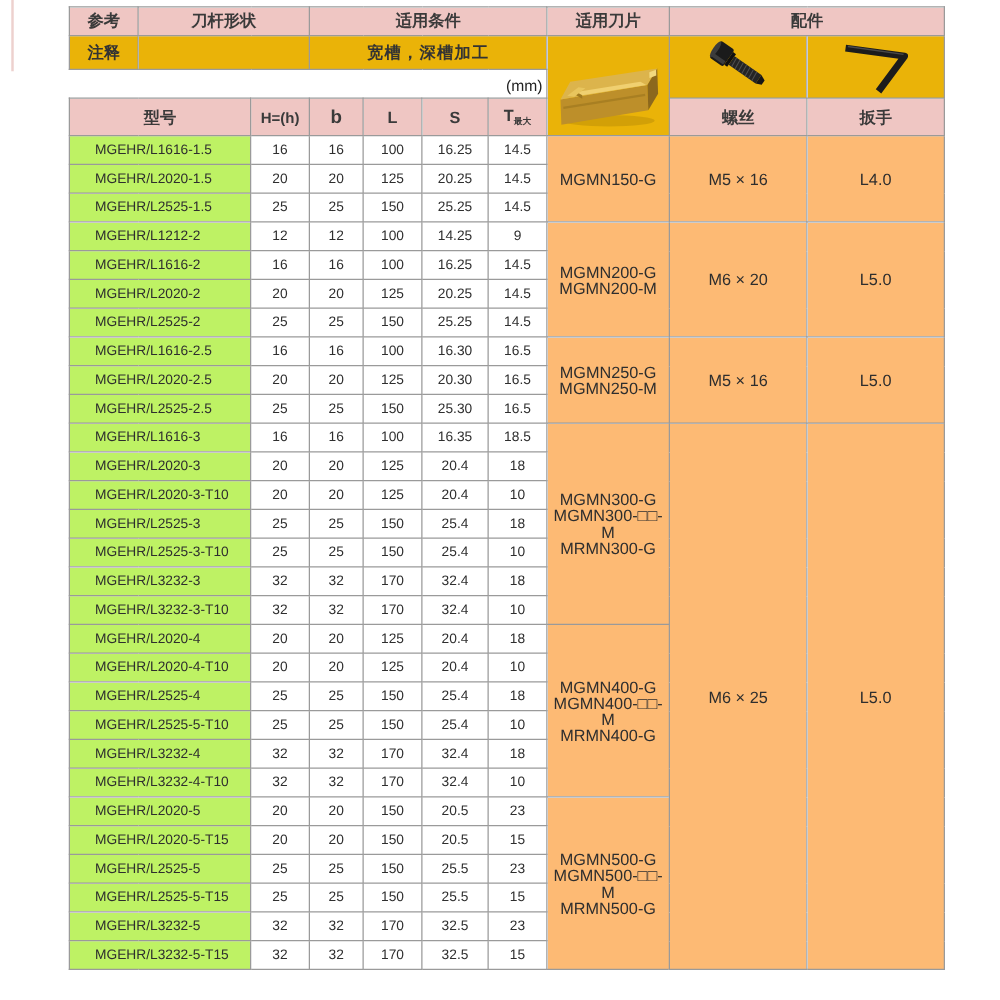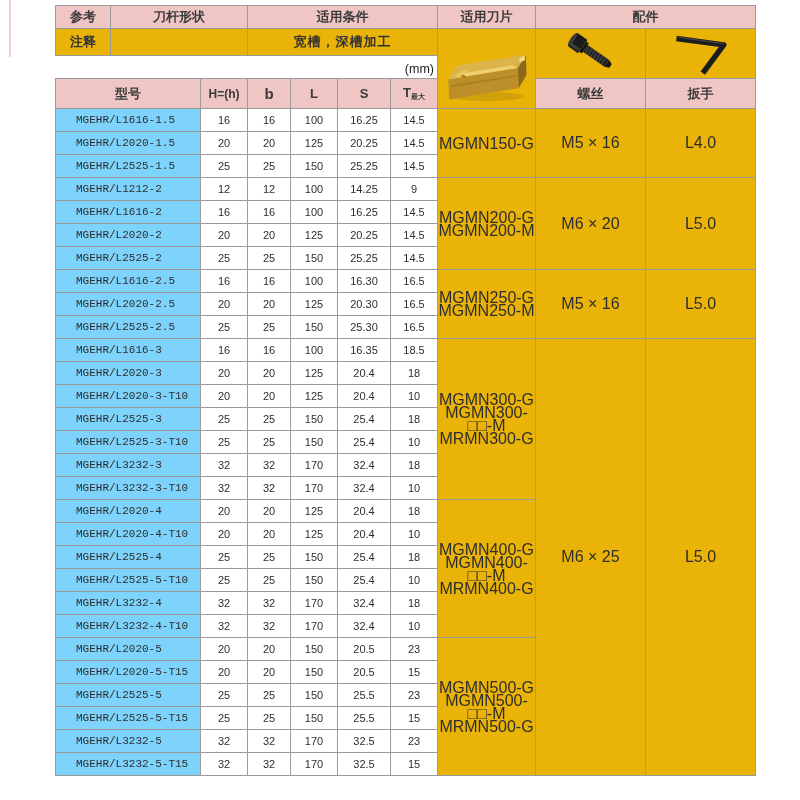--- a/index.html
+++ b/index.html
@@ -30,25 +30,25 @@
   tr.colhead td{background:#efc6c3;font-weight:bold;color:#3a3a3a;}
   tr.colhead td.model-head{font-size:13px;}
   tr.colhead td.h-head{font-size:12px;}
   tr.colhead td.b-head{font-size:15px;}
   tr.colhead td.ls-head{font-size:13px;}
   tr.colhead td.t-head{font-size:13px;}
   .t-sub{font-size:7px;vertical-align:-2px;letter-spacing:0;}
   tr.colhead td.acc-head{font-size:13px;}
   td.img-cell{background:#ffffff;vertical-align:middle;}
   td.model-cell{
-    background:#7dd3fc;text-align:left;padding-left:20px;
-    font-size:11px;color:#2e2e2e;font-family:Liberation Mono, monospace;
+    background:#bef264;text-align:left;padding-left:20px;
+    font-size:11px;color:#2e2e2e;
   }
   td.num-cell{background:#ffffff;font-size:11px;color:#2e2e2e;}
-  td.group-cell{background:#eab308;font-size:16px;color:#2e2e2e;white-space:normal;}
+  td.group-cell{background:#fdba74;font-size:13px;color:#2e2e2e;white-space:normal;}
   td.group-cell div{line-height:13px;}
   .img-wrap{display:flex;align-items:center;justify-content:center;width:100%;height:100%;}
 </style>
 </head>
 <body>
 
 <div class="edge-mark"></div>
 
 <table class="spec">
   <colgroup>

